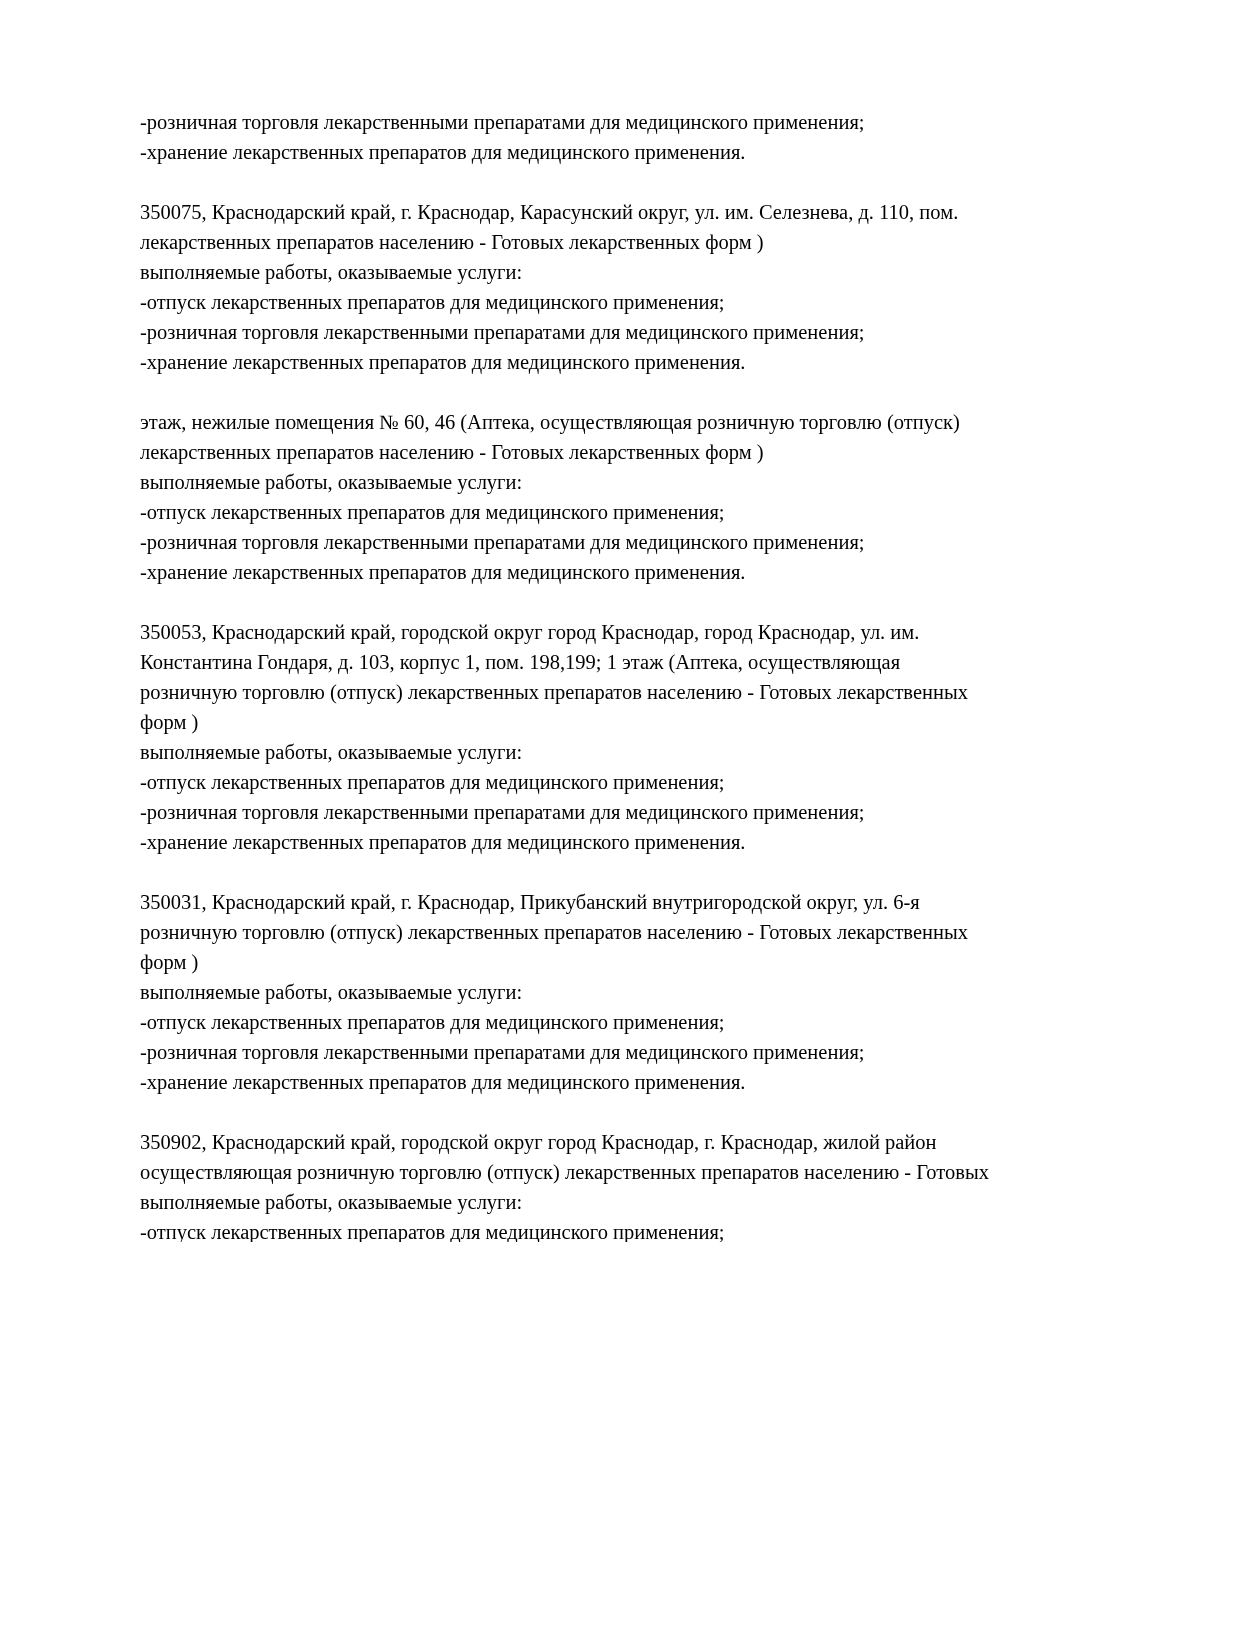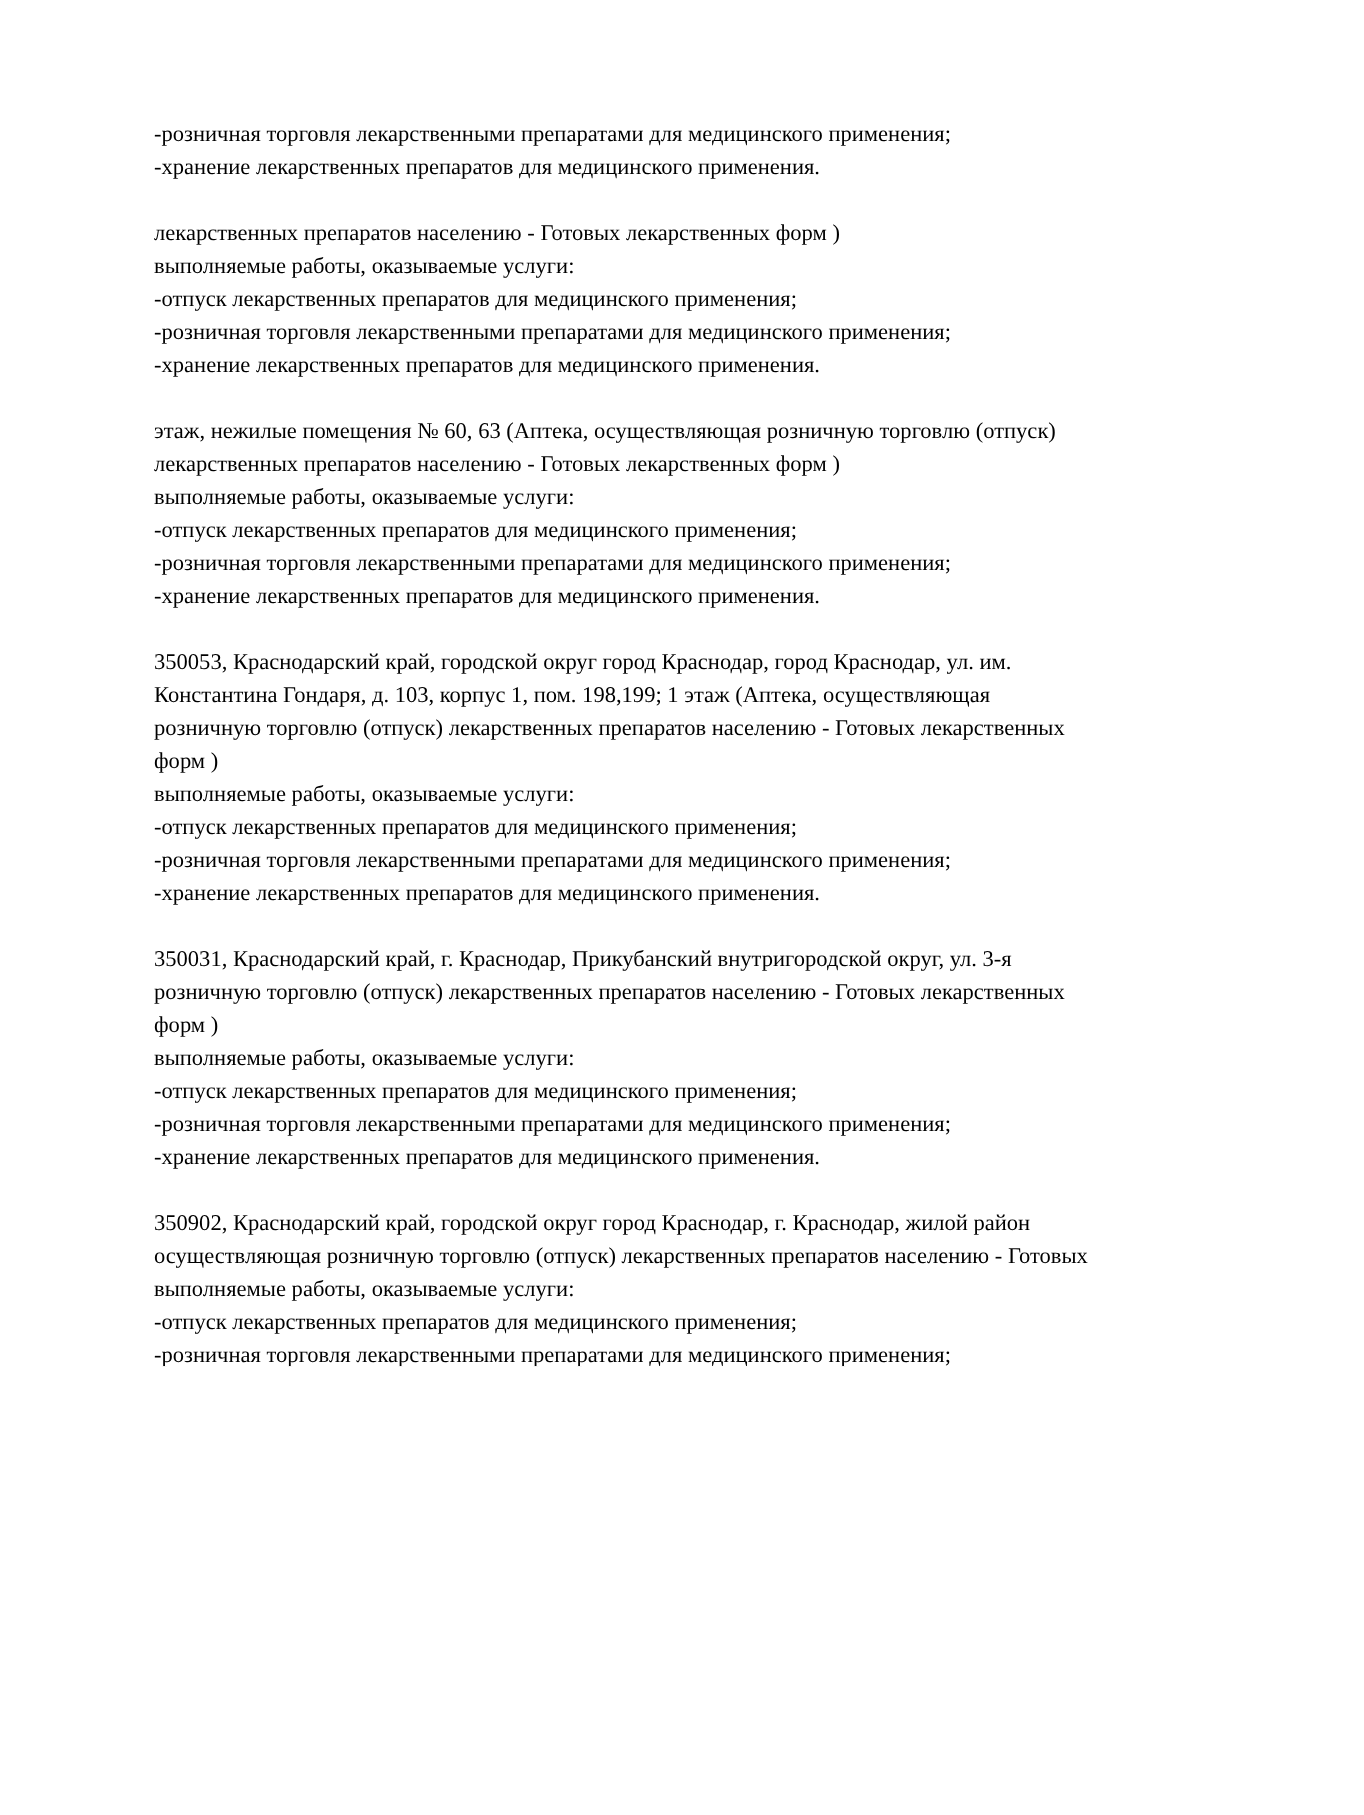--- a/index.html
+++ b/index.html
@@ -36,46 +36,47 @@
 </head>
 <body>
 
 <div class="page">
   <div class="content">
       <div class="block">
         <div class="line">-розничная торговля лекарственными препаратами для медицинского применения;</div>
         <div class="line">-хранение лекарственных препаратов для медицинского применения.</div>
       </div>
       <div class="block">
+        <div class="line">350075, Краснодарский край, г. Краснодар, Карасунский округ, ул. им. Селезнева, д. 110, пом.</div>
         <div class="line">лекарственных препаратов населению - Готовых лекарственных форм )</div>
         <div class="line">выполняемые работы, оказываемые услуги:</div>
         <div class="line">-отпуск лекарственных препаратов для медицинского применения;</div>
         <div class="line">-розничная торговля лекарственными препаратами для медицинского применения;</div>
         <div class="line">-хранение лекарственных препаратов для медицинского применения.</div>
       </div>
       <div class="block">
-        <div class="line">этаж, нежилые помещения № 60, 63 (Аптека, осуществляющая розничную торговлю (отпуск)</div>
+        <div class="line">этаж, нежилые помещения № 60, 46 (Аптека, осуществляющая розничную торговлю (отпуск)</div>
         <div class="line">лекарственных препаратов населению - Готовых лекарственных форм )</div>
         <div class="line">выполняемые работы, оказываемые услуги:</div>
         <div class="line">-отпуск лекарственных препаратов для медицинского применения;</div>
         <div class="line">-розничная торговля лекарственными препаратами для медицинского применения;</div>
         <div class="line">-хранение лекарственных препаратов для медицинского применения.</div>
       </div>
       <div class="block">
         <div class="line">350053, Краснодарский край, городской округ город Краснодар, город Краснодар, ул. им.</div>
         <div class="line">Константина Гондаря, д. 103, корпус 1, пом. 198,199; 1 этаж (Аптека, осуществляющая</div>
         <div class="line">розничную торговлю (отпуск) лекарственных препаратов населению - Готовых лекарственных</div>
         <div class="line">форм )</div>
         <div class="line">выполняемые работы, оказываемые услуги:</div>
         <div class="line">-отпуск лекарственных препаратов для медицинского применения;</div>
         <div class="line">-розничная торговля лекарственными препаратами для медицинского применения;</div>
         <div class="line">-хранение лекарственных препаратов для медицинского применения.</div>
       </div>
       <div class="block">
-        <div class="line">350031, Краснодарский край, г. Краснодар, Прикубанский внутригородской округ, ул. 3-я</div>
+        <div class="line">350031, Краснодарский край, г. Краснодар, Прикубанский внутригородской округ, ул. 6-я</div>
         <div class="line">розничную торговлю (отпуск) лекарственных препаратов населению - Готовых лекарственных</div>
         <div class="line">форм )</div>
         <div class="line">выполняемые работы, оказываемые услуги:</div>
         <div class="line">-отпуск лекарственных препаратов для медицинского применения;</div>
         <div class="line">-розничная торговля лекарственными препаратами для медицинского применения;</div>
         <div class="line">-хранение лекарственных препаратов для медицинского применения.</div>
       </div>
       <div class="block">
         <div class="line">350902, Краснодарский край, городской округ город Краснодар, г. Краснодар, жилой район</div>
         <div class="line">осуществляющая розничную торговлю (отпуск) лекарственных препаратов населению - Готовых</div>

